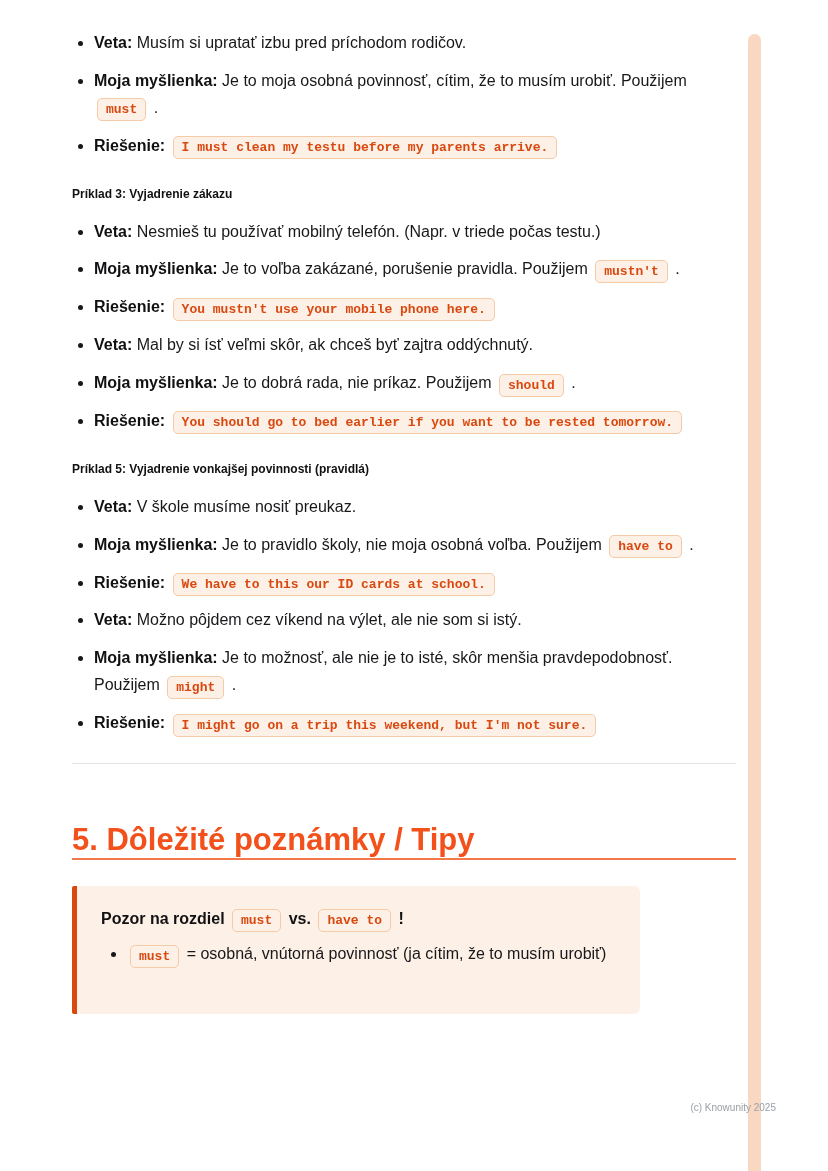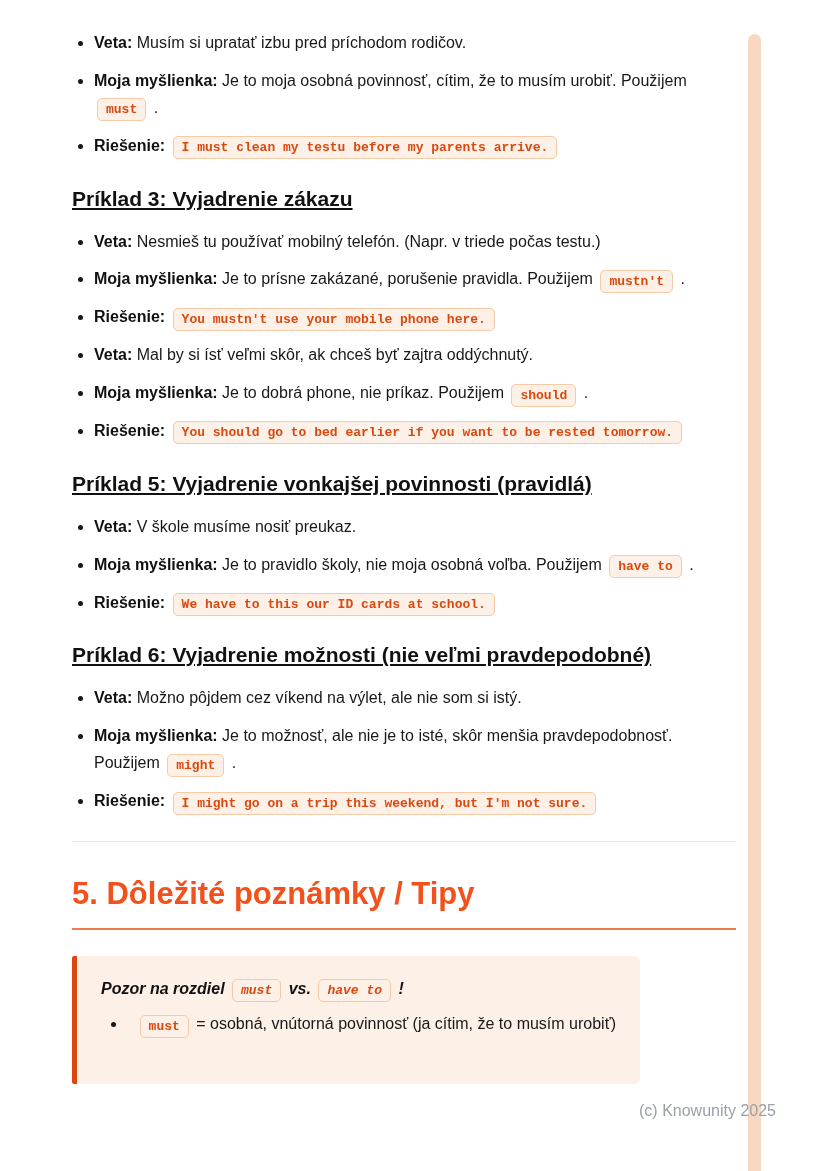--- a/index.html
+++ b/index.html
@@ -49,105 +49,101 @@
     background:var(--code-bg);
     border:1px solid var(--code-border);
     border-radius:5px;
     padding:2.5px 8px 3.5px;
     margin:0 3px;
     line-height:1.45;
     -webkit-box-decoration-break:clone;
     box-decoration-break:clone;
   }
   h3.h-example{
-    font-size:21px;
+    font-size:12px;
     font-weight:700;
     color:#111113;
     margin:27px 0 18px 0;
-    text-decoration:underline;
   }
   hr.divider{
     border:none;
     border-top:1px solid #e4e4e7;
     margin:26px 0 0 0;
   }
   h2.h-section{
     font-size:31px;
     line-height:1.15;
     font-weight:800;
     color:var(--accent);
-    margin:34px 0 26px 0;
-    padding-bottom:16px;
+    margin:58px 0 26px 0;
     border-bottom:2px solid var(--heading-underline);
   }
   .callout{
     background:var(--callout-bg);
     border-left:5px solid var(--callout-border);
     border-radius:2px 6px 6px 2px;
     width:568px;
     padding:20px 24px 46px 24px;
   }
   .callout-title{
     margin:0 0 10px 0;
     font-size:16px;
     line-height:1.6;
     font-weight:700;
     color:#111113;
-    font-style:italic;
   }
   .callout ul.bullets{margin:0;padding-left:26px;}
-  .callout ul.bullets li{margin:0;text-align:right;}
+  .callout ul.bullets li{margin:0;}
   .scroll-strip{
     position:absolute;
     right:67px;
     top:34px;
     bottom:0;
     width:13px;
     background:var(--scroll-strip);
     border-radius:7px 7px 0 0;
     z-index:1;
   }
   .copyright{
     position:absolute;
     right:52px;
     top:1102px;
-    font-size:16px;
+    font-size:10px;
     color:#9aa0a6;
     z-index:2;
     white-space:nowrap;
   }
 </style>
 </head>
 <body>
 
 <div class="page">
   <main class="content">
       <ul class="bullets">
         <li><strong class="b">Veta:</strong><span> Musím si upratať izbu pred príchodom rodičov.</span></li>
         <li><strong class="b">Moja myšlienka:</strong><span> Je to moja osobná povinnosť, cítim, že to musím urobiť. Použijem </span><code class="chip">must</code><span> .</span></li>
         <li><strong class="b">Riešenie:</strong><span> </span><code class="chip">I must clean my testu before my parents arrive.</code></li>
       </ul>
       <h3 class="h-example">Príklad 3: Vyjadrenie zákazu</h3>
       <ul class="bullets">
         <li><strong class="b">Veta:</strong><span> Nesmieš tu používať mobilný telefón. (Napr. v triede počas testu.)</span></li>
-        <li><strong class="b">Moja myšlienka:</strong><span> Je to prísne zakázané, porušenie pravidla. Použijem </span><code class="chip">mustn't</code><span> .</span></li>
+        <li><strong class="b">Moja myšlienka:</strong><span> Je to voľba zakázané, porušenie pravidla. Použijem </span><code class="chip">mustn't</code><span> .</span></li>
         <li><strong class="b">Riešenie:</strong><span> </span><code class="chip">You mustn't use your mobile phone here.</code></li>
       </ul>
       <ul class="bullets">
         <li><strong class="b">Veta:</strong><span> Mal by si ísť veľmi skôr, ak chceš byť zajtra oddýchnutý.</span></li>
-        <li><strong class="b">Moja myšlienka:</strong><span> Je to dobrá phone, nie príkaz. Použijem </span><code class="chip">should</code><span> .</span></li>
+        <li><strong class="b">Moja myšlienka:</strong><span> Je to dobrá rada, nie príkaz. Použijem </span><code class="chip">should</code><span> .</span></li>
         <li><strong class="b">Riešenie:</strong><span> </span><code class="chip">You should go to bed earlier if you want to be rested tomorrow.</code></li>
       </ul>
       <h3 class="h-example">Príklad 5: Vyjadrenie vonkajšej povinnosti (pravidlá)</h3>
       <ul class="bullets">
         <li><strong class="b">Veta:</strong><span> V škole musíme nosiť preukaz.</span></li>
         <li><strong class="b">Moja myšlienka:</strong><span> Je to pravidlo školy, nie moja osobná voľba. Použijem </span><code class="chip">have to</code><span> .</span></li>
         <li><strong class="b">Riešenie:</strong><span> </span><code class="chip">We have to this our ID cards at school.</code></li>
       </ul>
-      <h3 class="h-example">Príklad 6: Vyjadrenie možnosti (nie veľmi pravdepodobné)</h3>
       <ul class="bullets">
         <li><strong class="b">Veta:</strong><span> Možno pôjdem cez víkend na výlet, ale nie som si istý.</span></li>
         <li><strong class="b">Moja myšlienka:</strong><span> Je to možnosť, ale nie je to isté, skôr menšia pravdepodobnosť. Použijem </span><code class="chip">might</code><span> .</span></li>
         <li><strong class="b">Riešenie:</strong><span> </span><code class="chip">I might go on a trip this weekend, but I'm not sure.</code></li>
       </ul>
       <hr class="divider">
       <h2 class="h-section">5. Dôležité poznámky / Tipy</h2>
       <div class="callout">
         <p class="callout-title"><strong class="b">Pozor na rozdiel </strong><code class="chip">must</code><strong class="b"> vs. </strong><code class="chip">have to</code><strong class="b"> !</strong></p>
         <ul class="bullets">

